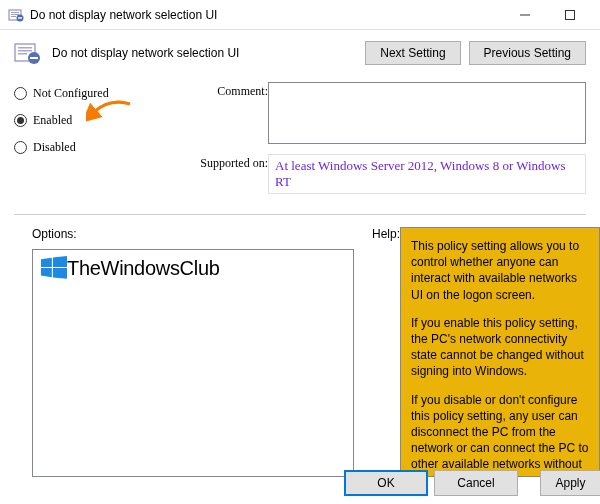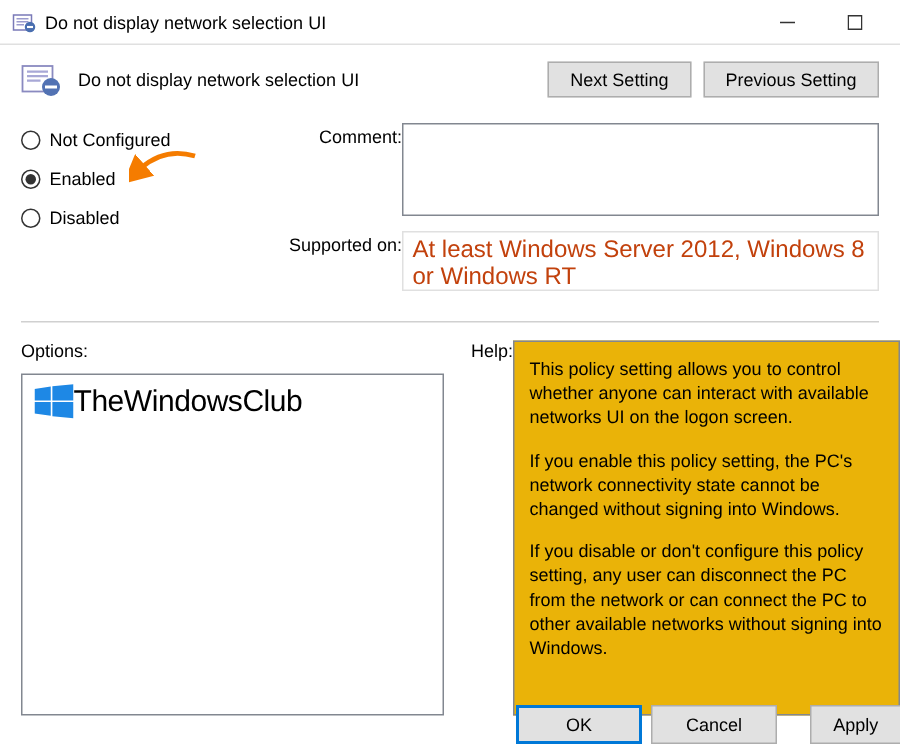--- a/index.html
+++ b/index.html
@@ -8,34 +8,34 @@
 .titlebar-icon { width: 16px; height: 16px; margin-right: 6px; }
 .titlebar-text { flex: 1; font-size: 12px; }
 .titlebar-btns { display: flex; }
 .titlebar-btn { width: 45px; height: 28px; display: flex; align-items: center; justify-content: center; }
 .titlebar-btn svg { fill: #333; }
 .header-row { display: flex; align-items: center; padding: 10px 14px; gap: 8px; }
 .header-row .icon { width: 28px; height: 26px; }
 .header-row .title { flex: 1; font-size: 12px; padding-left: 2px; }
 .nav-btns { display: flex; gap: 8px; }
 .win-btn { background: #e1e1e1; border: 1px solid #adadad; padding: 4px 14px; font-size: 12px; font-family: inherit; }
-.main-top { display: flex; padding: 6px 14px 10px 14px; position: relative; }
+.main-top { display: flex; padding: 6px 14px 10px 14px; position: relative; font-family: Liberation Serif, serif; }
 .state-col { width: 172px; padding-top: 4px; }
 .state-opt { display: flex; align-items: center; gap: 6px; margin-bottom: 12px; font-size: 12px; }
 .radio { width: 13px; height: 13px; border: 1px solid #333; border-radius: 50%; display: inline-flex; align-items: center; justify-content: center; }
 .radio.checked::after { content: ""; width: 7px; height: 7px; background: #333; border-radius: 50%; }
 .detail-col { flex: 1; }
 .detail-row { display: flex; margin-bottom: 10px; }
 .detail-label { width: 82px; font-size: 12px; padding-top: 2px; text-align: right; }
 .comment-box { flex: 1; height: 62px; border: 1px solid #828790; background: #fff; }
-.supported-box { flex: 1; height: 40px; border: 1px solid #e0e0e0; background: #fff; padding: 3px 6px; font-size: 16px; color: #c2410c; }
+.supported-box { flex: 1; height: 40px; border: 1px solid #e0e0e0; background: #fff; padding: 3px 6px; font-size: 13px; color: #6d28d9; }
 .arrow { position: absolute; left: 86px; top: 22px; width: 48px; height: 24px; pointer-events: none; }
 .divider { border: none; border-top: 1px solid #d0d0d0; margin: 0 14px; }
 .lower { display: flex; padding: 12px 0 0 14px; gap: 18px; height: 262px; }
-.options-col { width: 282px; display: flex; flex-direction: column; }
+.options-col { width: 322px; display: flex; flex-direction: column; margin-left: 18px; }
 .help-col { flex: 1; display: flex; flex-direction: row; }
 .section-label { font-size: 12px; margin-bottom: 8px; }
 .options-box { flex: 1; border: 1px solid #828790; background: #fff; position: relative; }
 .help-box { flex: 1; border: 1px solid #828790; background: #eab308; padding: 10px 10px; font-size: 12px; line-height: 1.35; overflow: hidden; }
 .help-box p { margin-bottom: 12px; }
 .watermark { position: absolute; top: 6px; left: 8px; font-size: 20px; letter-spacing: -0.3px; display: flex; align-items: flex-end; gap: 0; white-space: nowrap; }
 .watermark .logo { width: 26px; height: 24px; }
 .footer { position: absolute; bottom: 0; right: 0; display: flex; gap: 6px; padding: 8px 0 8px 0; }
 .footer .win-btn { width: 84px; text-align: center; padding: 4px 0; }
 .footer .win-btn.primary { border: 2px solid #0078d7; background: #e1e1e1; }

